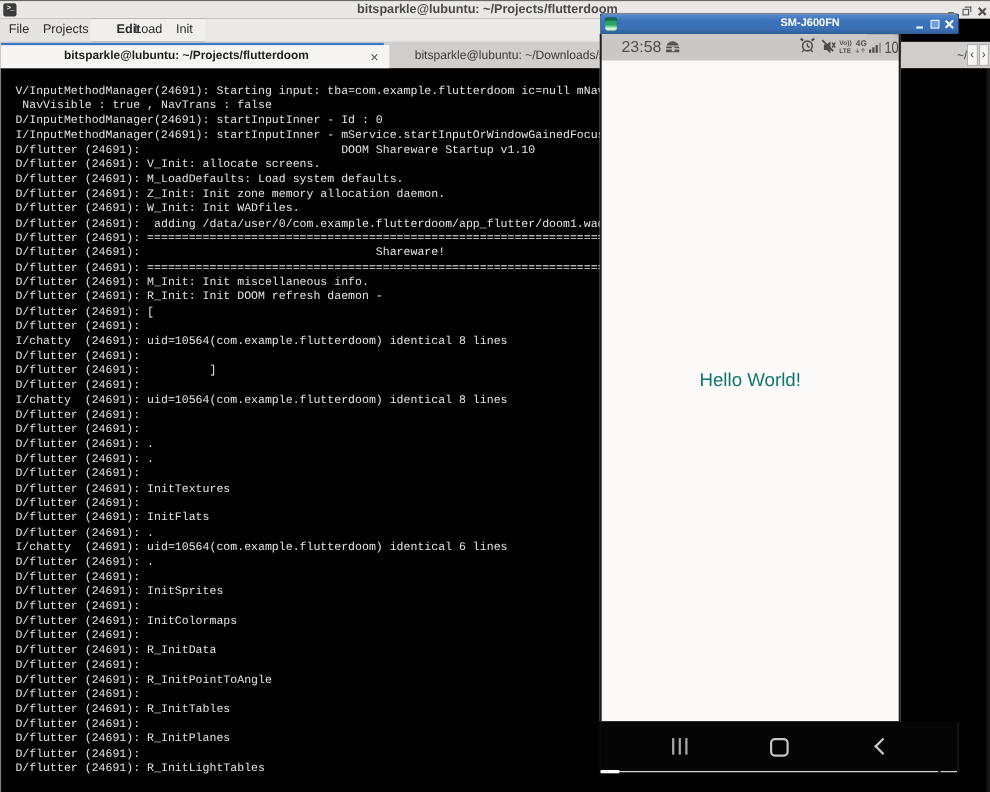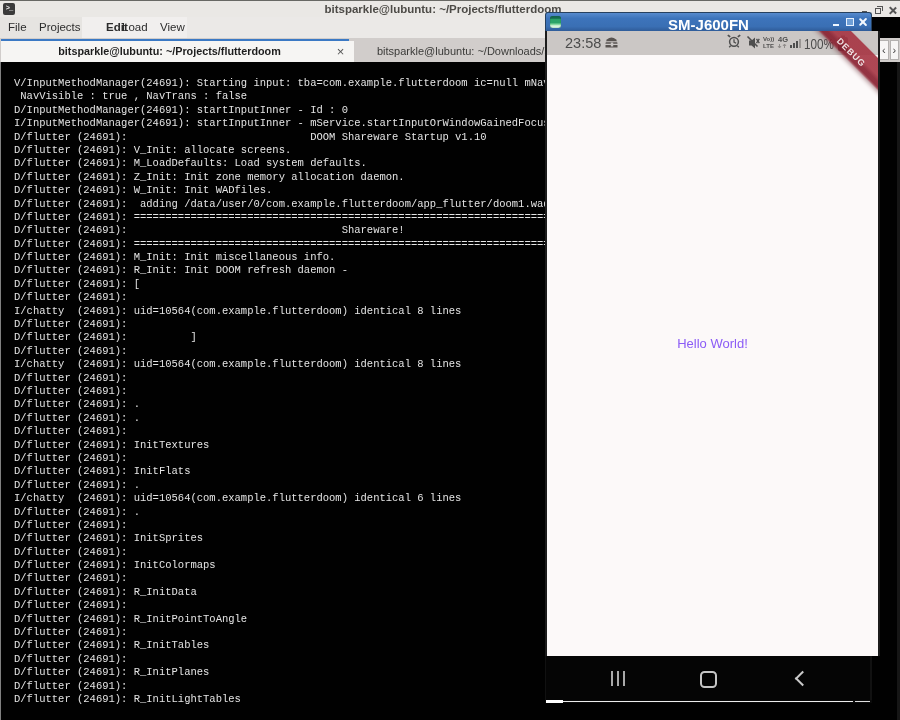--- a/index.html
+++ b/index.html
@@ -42,37 +42,37 @@
   pre.term{position:absolute;left:0;top:62px;width:900px;height:658px;margin:0;
     background:#010101;color:#e4e4e4;font-family:"Liberation Mono",monospace;
     font-size:10.5px;line-height:13.39px;padding:15px 0 0 13px;box-sizing:border-box;
     border-left:1.5px solid #808080;overflow:hidden;}
   
   .phone{position:absolute;left:545px;top:12px;width:327px;height:691px;box-sizing:border-box;}
   .ptitle{position:absolute;left:0;top:0;width:327px;height:19px;border-radius:3px 3px 0 0;
     background:linear-gradient(#578bce,#3d74bb 30%,#3a6fb4 75%,#2f5c99);
     border:1px solid #27415f;border-bottom:none;box-sizing:border-box;}
   .ptitle .ptxt{position:absolute;left:0;width:100%;top:2.5px;text-align:center;
-    font-size:15px;font-weight:bold;color:#fff;}
+    font-size:10px;font-weight:bold;color:#fff;padding-left:28px;}
   .scrcpyicon{position:absolute;left:4px;top:3px;width:11px;height:12px;border-radius:2.5px;
     background:linear-gradient(180deg,#15684e 0 18%, #2ba368 30% 55%, #7fd79c 70%, #d9f4de 82% 100%);
     box-shadow:inset 0 0 1px #0b4f3c;}
   .pmin{position:absolute;left:287px;top:10.5px;width:6px;height:2px;background:#eef6ff;}
   .pmax{position:absolute;left:300px;top:5px;width:5.5px;height:6px;border:1.3px solid #e8f2ff;background:#6f9fd6;}
   .pclose{position:absolute;left:312px;top:4px;width:9px;height:9px;}
   .pclose:before,.pclose:after{content:"";position:absolute;left:3.6px;top:-0.5px;width:2.4px;height:10px;background:#f4f9ff;border-radius:1px;}
   .pclose:before{transform:rotate(45deg);}
   .pclose:after{transform:rotate(-45deg);}
   
-  .pscreen{position:absolute;left:0;top:19px;width:335px;height:625px;overflow:hidden;}
+  .pscreen{position:absolute;left:0;top:19px;width:274px;height:625px;overflow:hidden;}
   .statusbar{position:absolute;left:0;top:0;width:100%;height:24px;background:#cbc7c5;}
   .clock{position:absolute;left:20px;top:3.5px;font-size:14.5px;color:#4c4c4c;}
   .pcontent{position:absolute;left:0;top:24px;width:100%;height:601px;background:#fcf9f9;}
   .hello{position:absolute;left:0;top:280.5px;width:100%;text-align:center;
-    font-size:13px;color:#8b5cf6;}
+    font-size:17px;color:#0f766e;}
   .pct{font-size:15px;color:#4c4c4c;position:absolute;left:259px;top:4px;transform:scaleX(0.78);transform-origin:0 0;}
   .eL{position:absolute;left:0;top:0;bottom:0;width:1.5px;background:#1c1c1c;}
   .eR{position:absolute;right:0;top:0;bottom:0;width:2px;background:#1c1c1c;}
   
   .ribbon{position:absolute;left:277.7px;top:-28.3px;width:110px;height:23px;
     transform:rotate(45deg);transform-origin:0 0;
     background:linear-gradient(180deg, rgba(166,52,66,.9) 0 55%, rgba(136,30,46,.9) 74% 90%, rgba(134,40,52,.6) 100%);
     color:#efe3e4;font-size:8.8px;font-weight:bold;text-align:center;line-height:10px;
     padding-top:10px;box-sizing:border-box;
     letter-spacing:1px;box-shadow:0 2px 4px rgba(110,50,60,.4);}
@@ -148,21 +148,21 @@
     <div class="wbtn-rest"></div>
     <div class="wbtn-close"></div>
   </div>
   <div class="menubar">
     <div class="mleft"></div>
     <div class="mright"></div>
     <span style="left:8px;">File</span>
     <span style="left:39px;">Projects</span>
     <span style="left:106px;font-weight:bold;">Edit</span>
     <span style="left:122px;">Load</span>
-    <span style="left:160px;">View</span>
+    <span style="left:160px;">Init</span>
   </div>
   <div class="tabbar">
     <div class="tab-active">
       <div class="txt">bitsparkle@lubuntu: ~/Projects/flutterdoom</div>
       <div class="tab-close">×</div>
     </div>
     <div class="tab2txt">bitsparkle@lubuntu: ~/Downloads/s</div>
     <div class="tab2txt2">~/</div>
     <div class="bluebar"></div>
     <div class="scrollbtn" style="left:879px;">‹</div>

